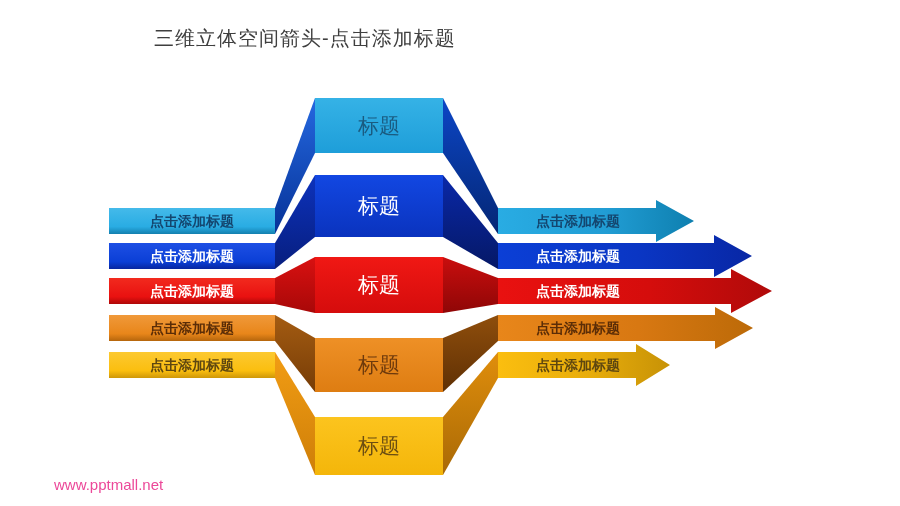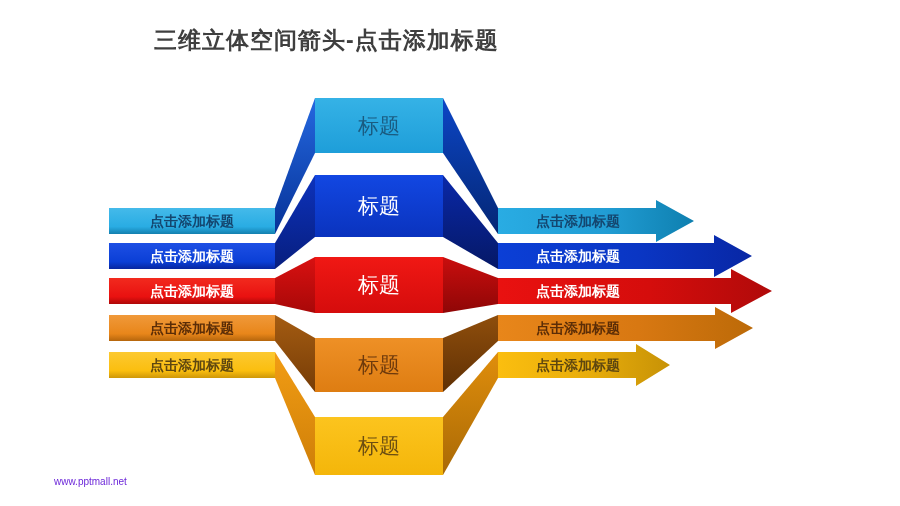--- a/index.html
+++ b/index.html
@@ -1,29 +1,29 @@
 <!DOCTYPE html>
 <html><head>
 <meta charset="utf-8">
 <style>
   html,body{margin:0;padding:0;background:#ffffff;}
   .stage{
     position:relative;width:900px;height:506px;background:#ffffff;overflow:hidden;
     font-family:"Liberation Sans", sans-serif;
   }
   .page-title{
-    position:absolute;left:154px;top:25px;font-size:23px;font-weight:bold;
+    position:absolute;left:154px;top:25px;font-size:20px;font-weight:normal;
     color:#3f3f3f;letter-spacing:1px;white-space:nowrap;
   }
   .logo{
     position:absolute;left:752px;top:22px;font-size:31px;font-weight:bold;
     color:#dbdbdb;letter-spacing:1px;white-space:nowrap;
   }
   .watermark{
-    position:absolute;left:54px;top:476px;font-size:10px;color:#6d28d9;white-space:nowrap;
+    position:absolute;left:54px;top:476px;font-size:15px;color:#ec4899;white-space:nowrap;
   }
   svg{position:absolute;left:0;top:0;}
   .band-label{
     font-family:"Liberation Sans", sans-serif;font-size:14px;font-weight:bold;
     text-anchor:middle;
   }
   .box-label{
     font-family:"Liberation Sans", sans-serif;font-size:21px;font-weight:normal;
     text-anchor:middle;
   }

